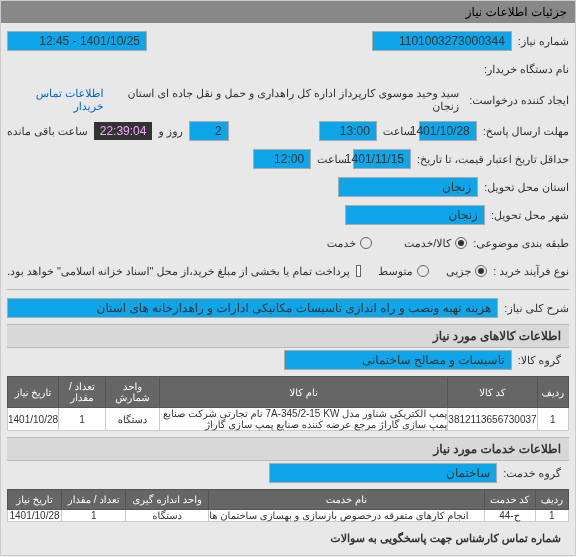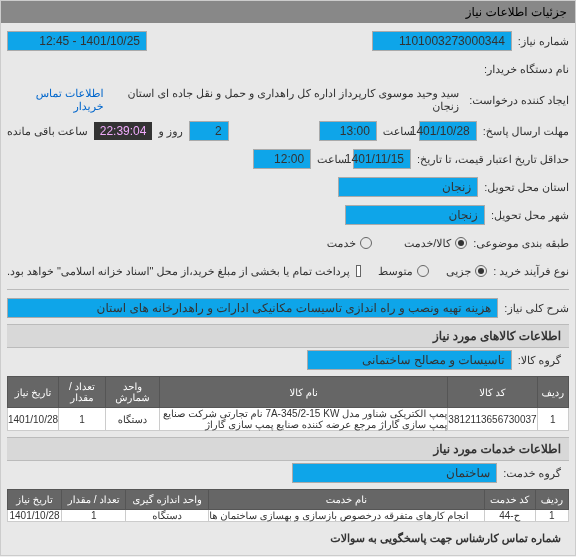--- a/index.html
+++ b/index.html
@@ -37,21 +37,21 @@
   background: #0ea5e9;
   border: 1px solid #aaa;
   padding: 2px 6px;
   font-size: 12px;
   min-height: 20px;
   display: inline-flex;
   align-items: center;
 }
 .field-sm { width: 58px; }
 .field-md { width: 140px; }
-.field-lg { width: 205px; }
+.field-lg { width: 228px; }
 .field-full { flex: 1; }
 .static-text { font-size: 11px; padding: 2px 4px; }
 .link { color: #0066cc; cursor: pointer; }
 .radio-group { display: inline-flex; align-items: center; gap: 4px; }
 .radio-dot {
   display: inline-block;
   width: 12px; height: 12px;
   border: 1px solid #666;
   border-radius: 50%;
   position: relative;

